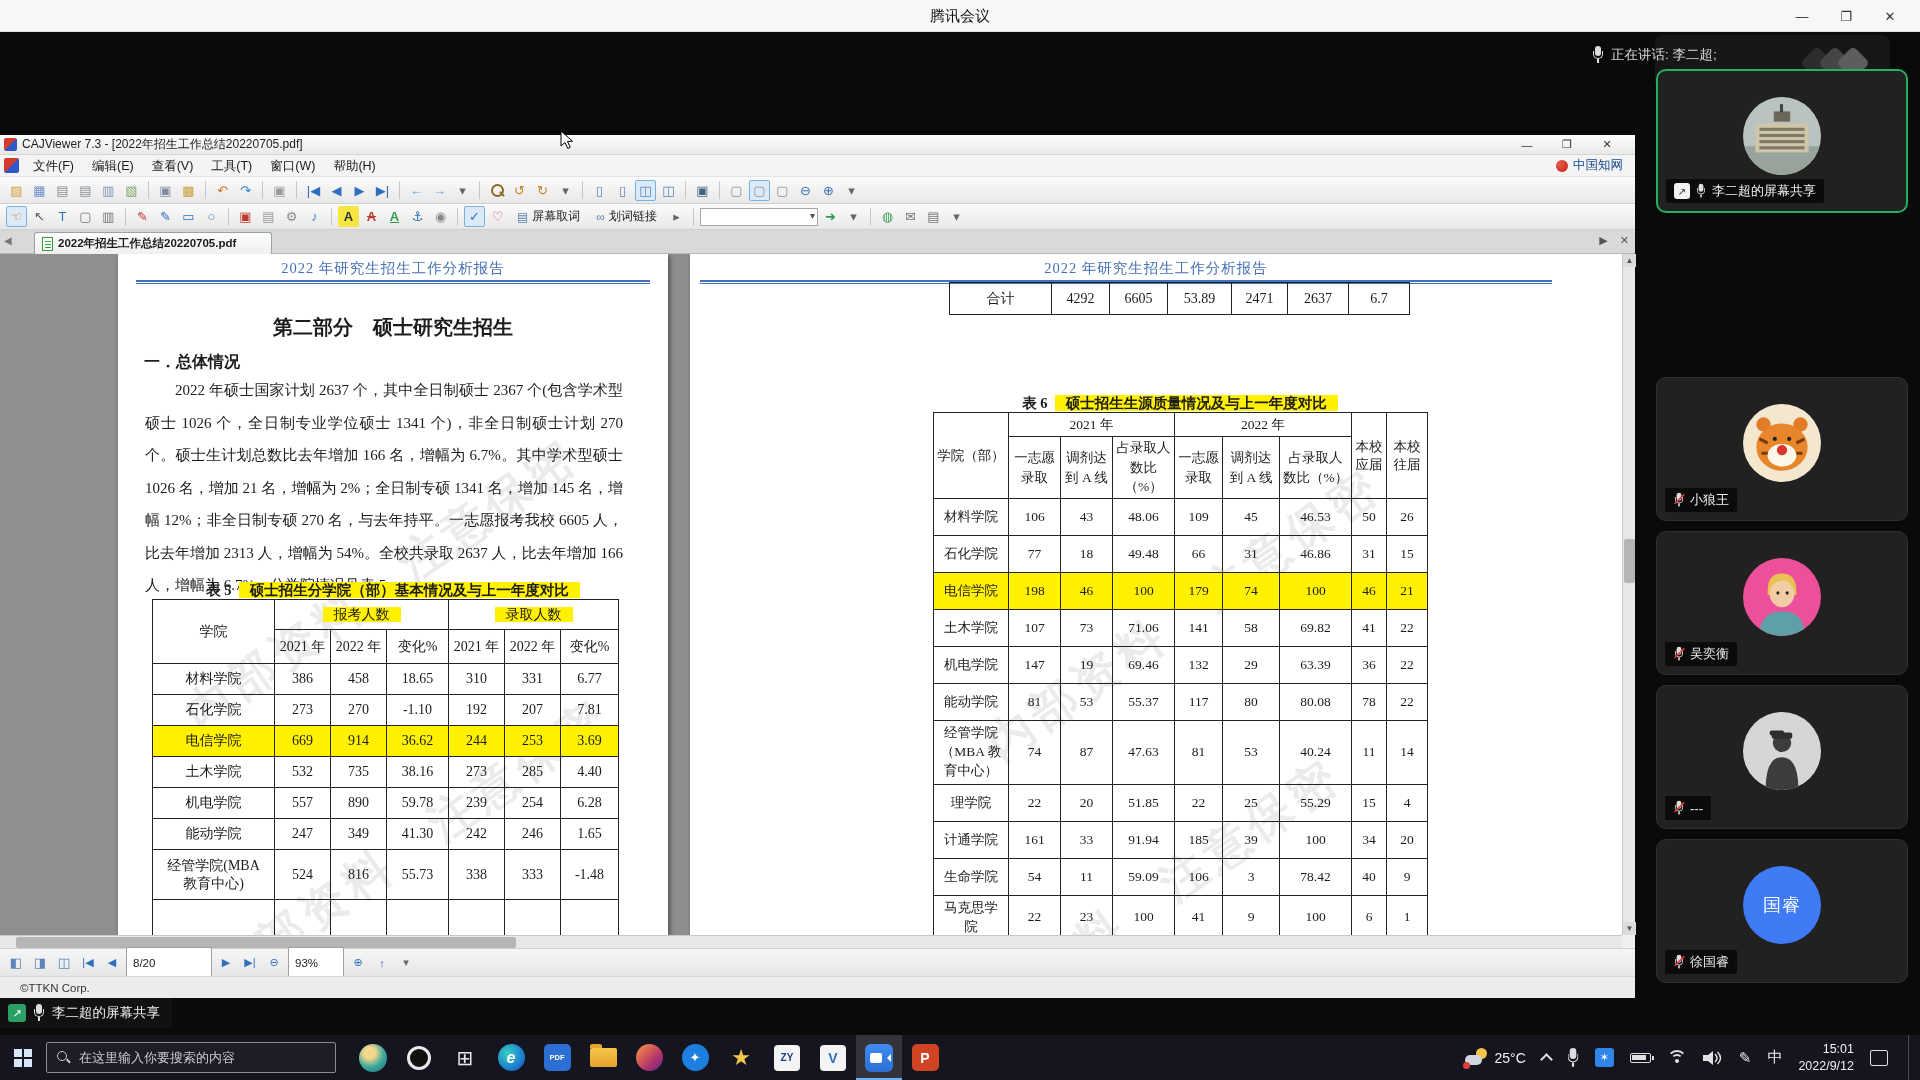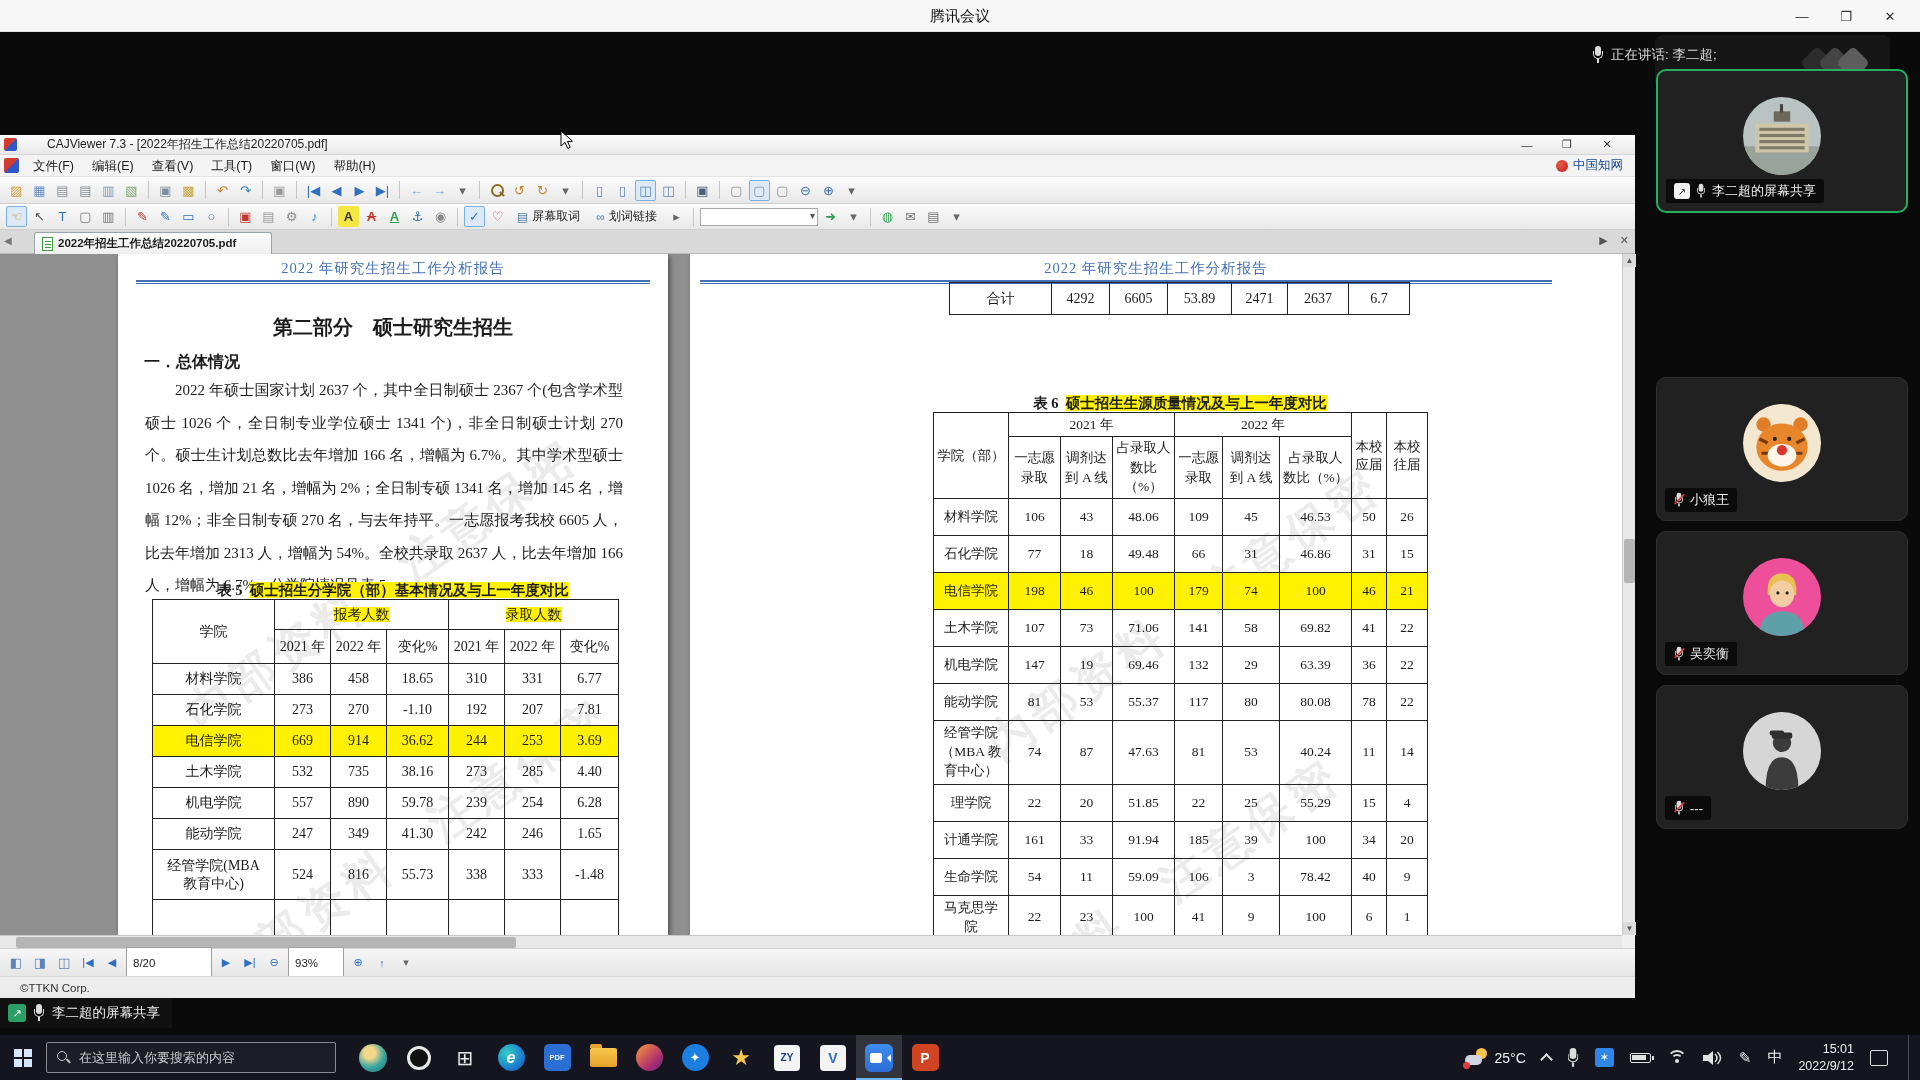--- a/index.html
+++ b/index.html
@@ -36,21 +36,21 @@
   .mic-shape.muted:after { content:""; position:absolute; left:-2px; top:7px; width:17px; height:2px;
     background:#e23c3c; transform:rotate(-45deg); }
 
   
   #caj { position:absolute; left:0; top:103px; width:1635px; height:863px; background:#f0f0f0; }
   #caj-titlebar { position:absolute; left:0; top:0; width:100%; height:20px;
     background:linear-gradient(#fcfcfc,#e9e9e9); border-bottom:1px solid #d5d5d5;
     display:flex; align-items:center; padding-left:4px; }
   .caj-logo { width:13px; height:13px; border-radius:2px; margin-right:5px;
     background:linear-gradient(135deg,#d23b2e 0 49%,#2e58c8 51% 100%); }
-  #caj-titlebar .t { font-size:12px; color:#222;margin-left:25px; }
+  #caj-titlebar .t { font-size:12px; color:#222; }
   #caj-titlebar .win-ctrls span{ width:40px; height:19px; font-size:11px; }
 
   #caj-menubar { position:absolute; left:0; top:20px; width:100%; height:22px; background:#f4f4f4;
     display:flex; align-items:center; padding-left:4px; border-bottom:1px solid #e2e2e2; }
   #caj-menubar .caj-logo{ width:15px; height:15px; }
   .menu-item { font-size:12.5px; color:#1a1a1a; padding:2px 9px; }
   #brand { position:absolute; right:12px; top:2px; display:flex; align-items:center; gap:5px; }
   #brand .dot { width:12px; height:12px; border-radius:50%; background:radial-gradient(circle at 35% 35%,#e85a4c,#c21f14); }
   #brand .txt { font-size:12.5px; color:#15488f; font-weight:normal; }
 
@@ -102,21 +102,21 @@
     transform:rotate(-35deg); white-space:nowrap; letter-spacing:6px; pointer-events:none; }
 
   #page-left .sec-title { position:absolute; left:0; right:0; top:60px; text-align:center;
     font-size:20px; font-weight:bold; }
   #page-left .subsec { position:absolute; left:26px; top:98px; font-size:16px; font-weight:bold; }
   #page-left .para { position:absolute; left:27px; top:120px; width:478px; font-size:15px;
     line-height:32.5px; text-align:justify; text-indent:2em; }
   .tbl-caption { position:absolute; text-align:center; font-size:14.5px; font-weight:bold; }
   #page-left .tbl-caption { left:0; right:0; top:327px; }
   #page-right .tbl-caption { left:243px; width:494px; top:140px; }
-  .hl-text { background:#fff100; padding:0 0; }
+  .hl-text { background:#fff100; padding:0 11px; }
 
   table.doc { border-collapse:collapse; table-layout:fixed; font-size:14px; }
   table.doc td, table.doc th { border:1px solid #222; text-align:center; vertical-align:middle;
     font-weight:normal; padding:0 2px; overflow:hidden; }
   #table5 { position:absolute; left:34px; top:345px; width:466px; }
   #table5 tr.h1 th { height:30px; }
   #table5 tr.h2 th { height:34px; }
   #table5 tr.data td { height:31px; }
   #table5 tr.tall td { height:50px; }
   #table5 tr.ghost td { height:40px; border-bottom:none; }
@@ -817,20 +817,33 @@
           </svg></div>
         <div class="label">
           <span class="mic-shape muted">
             <b></b>
             <u></u>
             <s></s>
           </span>
           <span class="nm">---</span>
         </div>
       </div>
+      <div class="tile" style="top: 807px;">
+        <div class="avatar">
+          <div class="monogram">国睿</div>
+        </div>
+        <div class="label">
+          <span class="mic-shape muted">
+            <b></b>
+            <u></u>
+            <s></s>
+          </span>
+          <span class="nm">徐国睿</span>
+        </div>
+      </div>
     </div>
 </div>
 
 <div id="taskbar">
   <div id="start-btn">
       <i></i>
     </div>
   <div id="search-box">
     <span class="mg"></span>
     <span class="ph">在这里输入你要搜索的内容</span>

